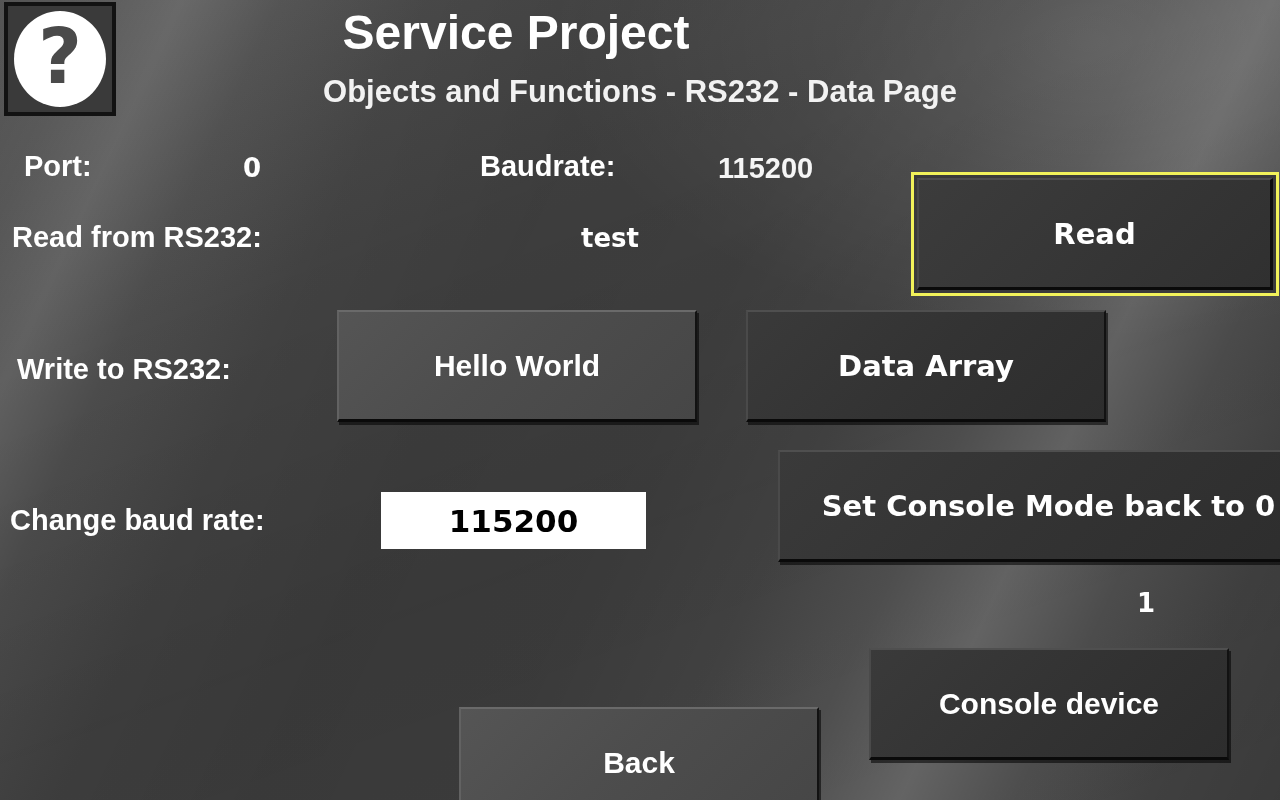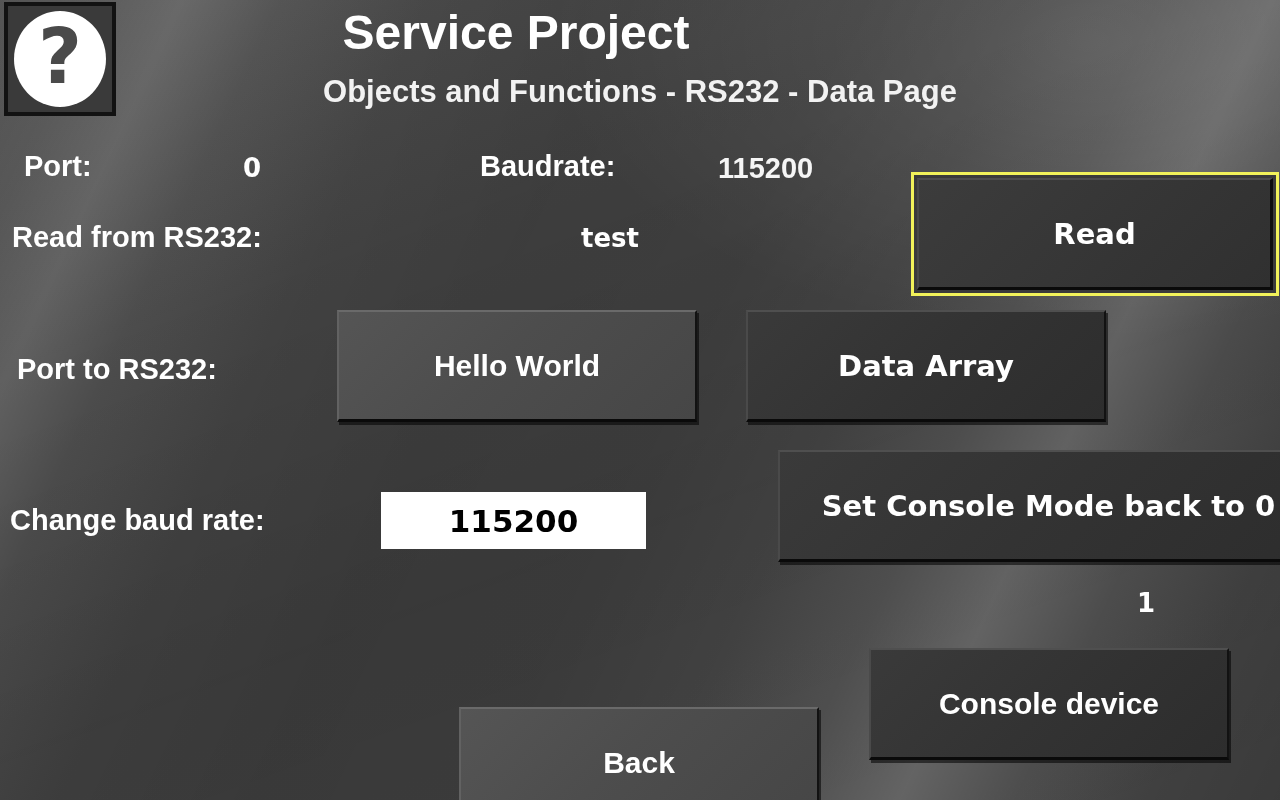--- a/index.html
+++ b/index.html
@@ -226,21 +226,21 @@
 
   <div class="label" style="left:12px; top:221px;">Read from RS232:</div>
   <div class="value-wide" style="left:581px; top:223px;">test</div>
 
   <div id="read-button" class="btn" style="left:911px; top:172px; width:368px; height:124px;">
     <div class="inner">
       <span class="btn-label-wide">Read</span>
     </div>
   </div>
 
-  <div class="label" style="left:17px; top:353px;">Port to RS232:</div>
+  <div class="label" style="left:17px; top:353px;">Write to RS232:</div>
 
   <div class="btn" style="left:337px; top:310px; width:360px; height:112px;">
     <span class="btn-label-cond">Hello World</span>
   </div>
 
   <div class="btn dark" style="left:746px; top:310px; width:360px; height:112px;">
     <span class="btn-label-wide">Data Array</span>
   </div>
 
   <div class="label" style="left:10px; top:504px;">Change baud rate:</div>

